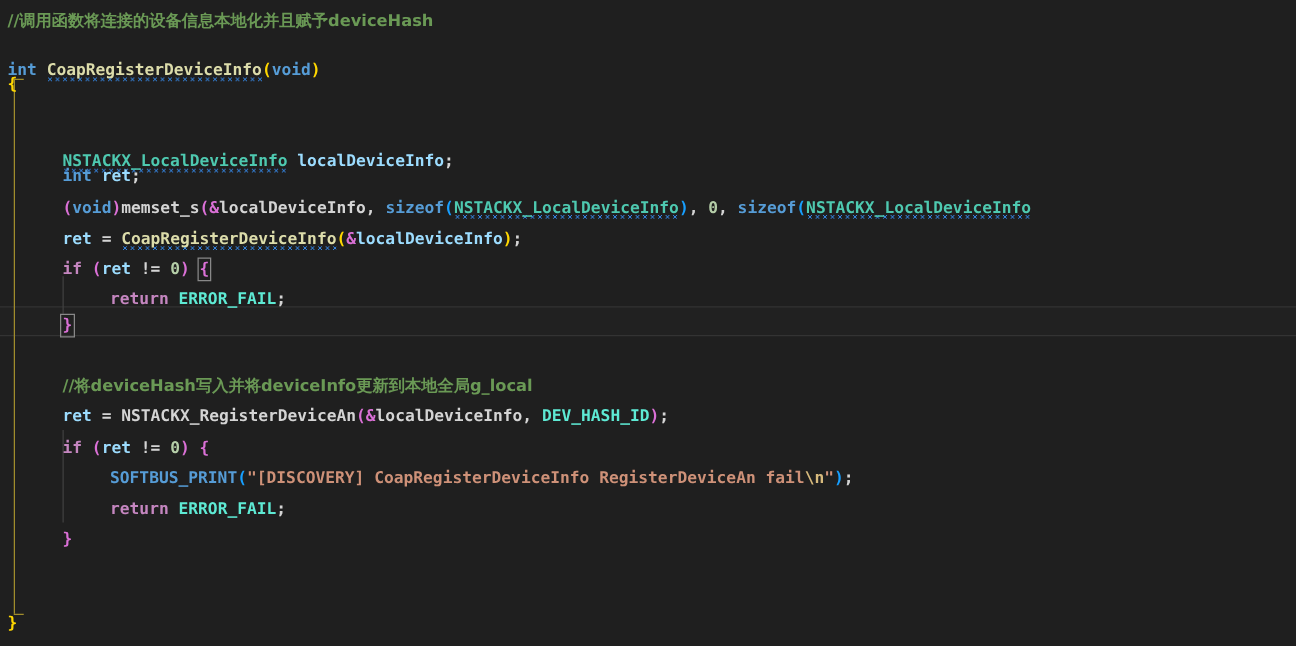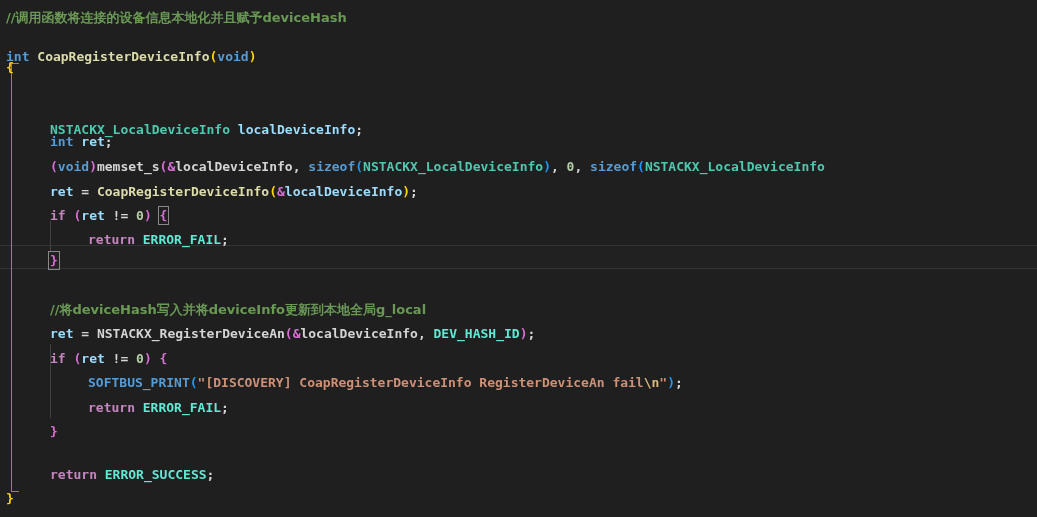--- a/index.html
+++ b/index.html
@@ -151,17 +151,16 @@
   <div class="line" style="top:347px; left:50px;"><span class="ctl">if</span><span class="plain"> </span><span class="pred">(</span><span class="var">ret</span><span class="plain"> != </span><span class="num">0</span><span class="pred">)</span><span class="plain"> </span><span class="pred">{</span></div>
 
   <div class="line" style="top:371px; left:88px;"><span class="kw">SOFTBUS_PRINT</span><span class="pblu">(</span><span class="str">"[DISCOVERY] CoapRegisterDeviceInfo RegisterDeviceAn fail</span><span class="esc">\n</span><span class="str">"</span><span class="pblu">)</span><span class="plain">;</span></div>
 
   <div class="line" style="top:396px; left:88px;"><span class="ctl">return</span><span class="plain"> </span><span class="const">ERROR_FAIL</span><span class="plain">;</span></div>
 
   <div class="line" style="top:420px; left:50px;"><span class="pred">}</span></div>
 
   <div class="line" style="top:444px; left:50px;"></div>
 
-  <div class="line" style="top:463px; left:50px;"><span class="ctl">return</span><span class="plain"> </span><span class="const">ERROR_SUCCESS</span><span class="plain">;</span></div>
 
   <div class="line" style="top:487px;"><span class="pyel">}</span></div>
 
 </div>
 
 </body></html>

